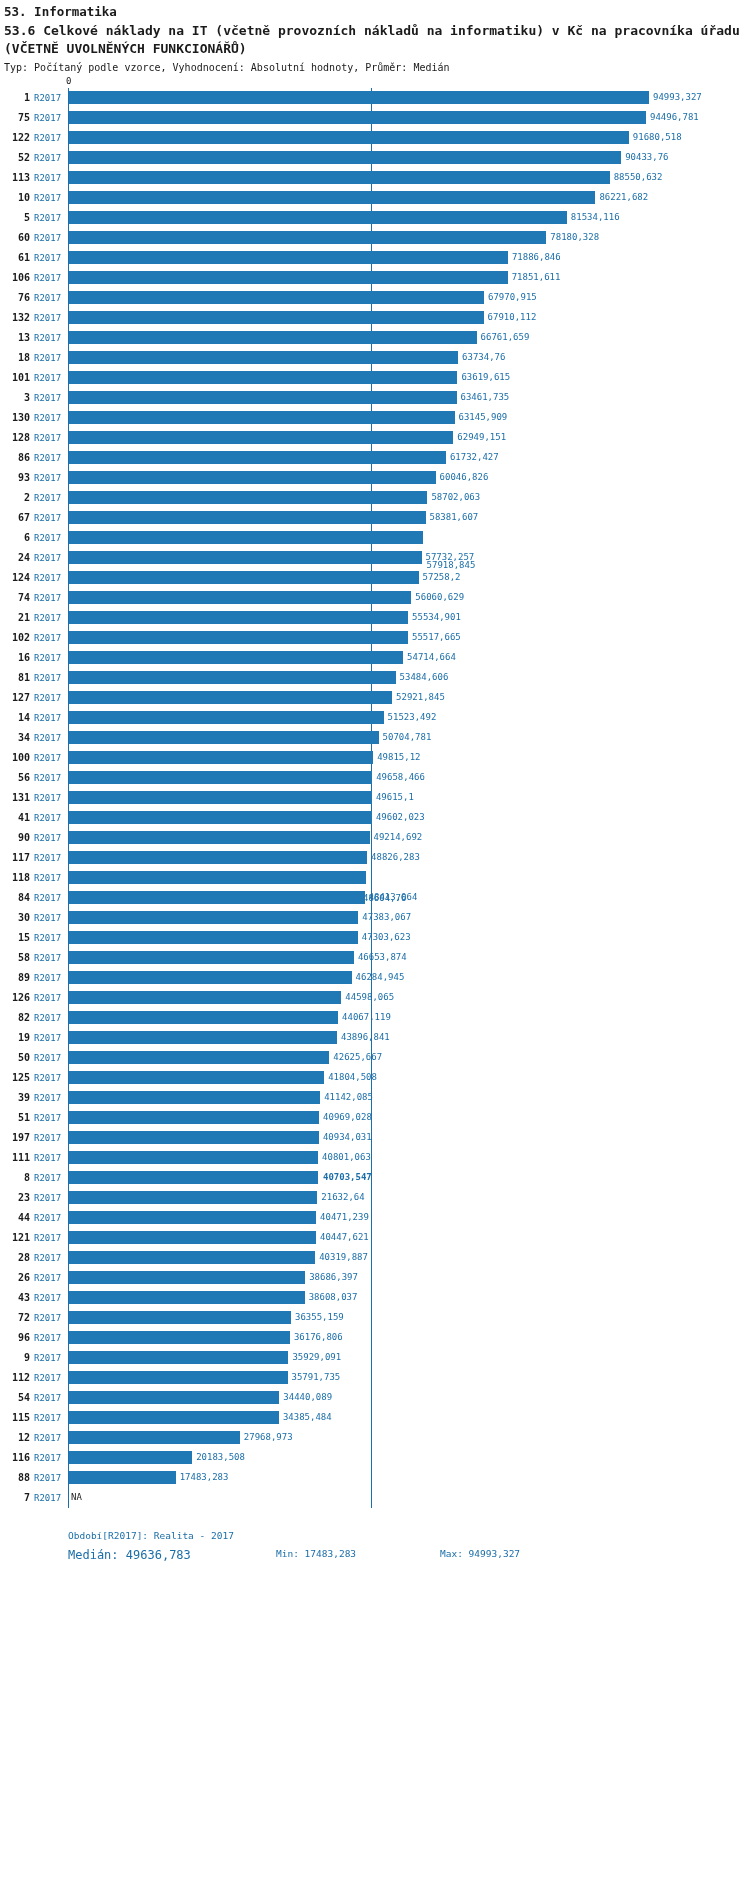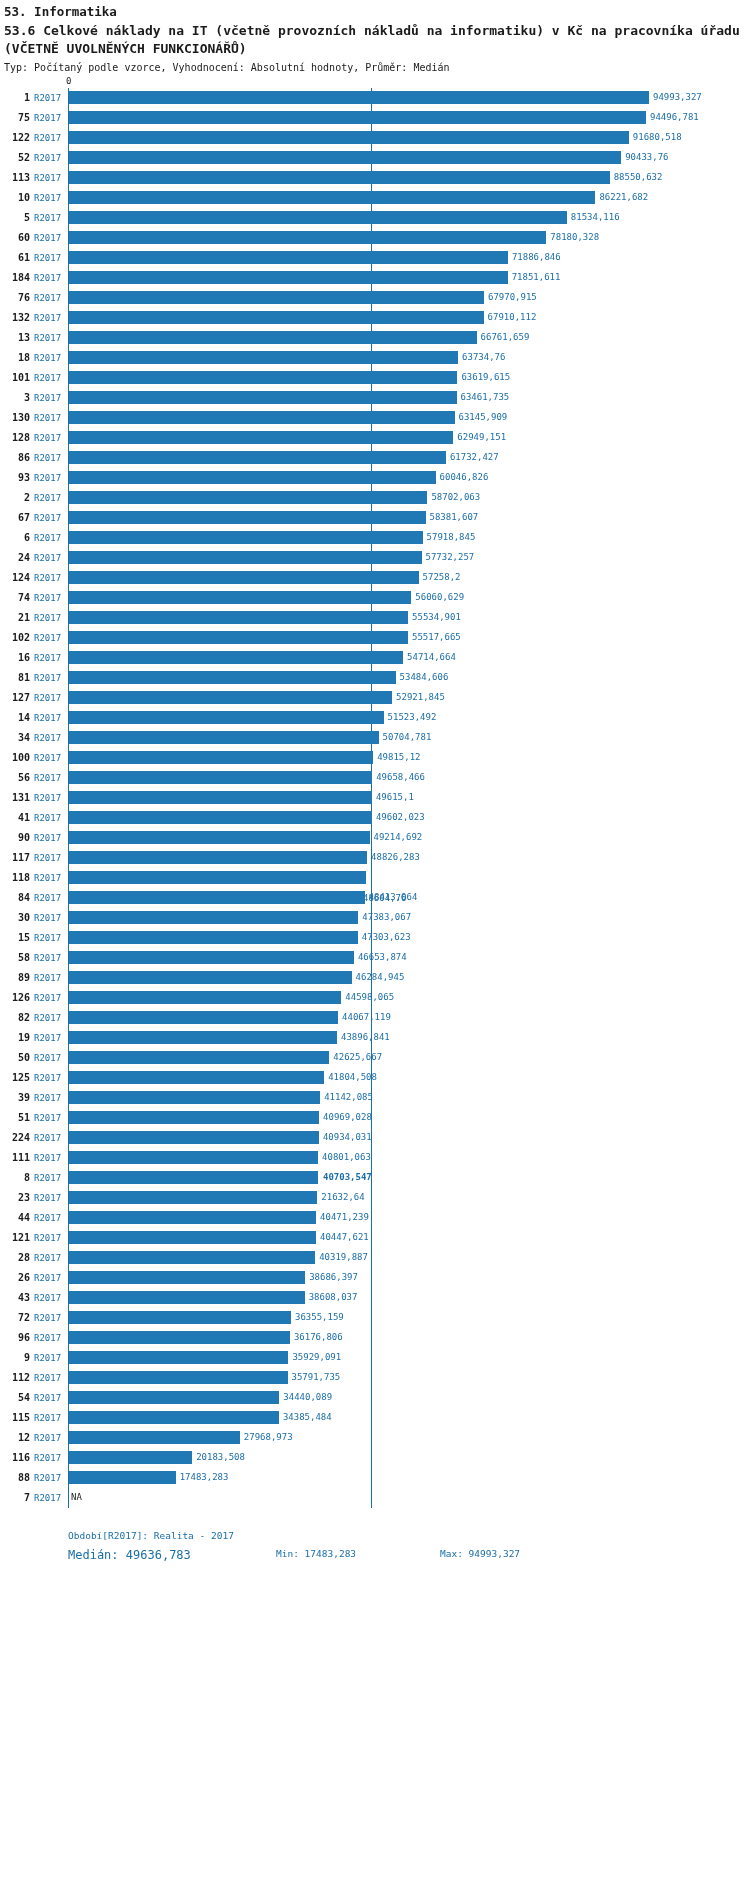--- a/index.html
+++ b/index.html
@@ -222,21 +222,21 @@
           <div class="bar" style="width: 477.3px; background: rgb(32, 121, 181);"></div>
           <div class="bar-label" style="left: 482.3px;">78180,328</div>
         </div>
         <div class="row" style="top: 160px;">
           <div class="cat-num" style="left: -66px;">61</div>
           <div class="cat-per" style="left: -34px;">R2017</div>
           <div class="bar" style="width: 438.9px; background: rgb(32, 121, 181);"></div>
           <div class="bar-label" style="left: 443.9px;">71886,846</div>
         </div>
         <div class="row" style="top: 180px;">
-          <div class="cat-num" style="left: -66px;">184</div>
+          <div class="cat-num" style="left: -66px;">106</div>
           <div class="cat-per" style="left: -34px;">R2017</div>
           <div class="bar" style="width: 438.7px; background: rgb(32, 121, 181);"></div>
           <div class="bar-label" style="left: 443.7px;">71851,611</div>
         </div>
         <div class="row" style="top: 200px;">
           <div class="cat-num" style="left: -66px;">76</div>
           <div class="cat-per" style="left: -34px;">R2017</div>
           <div class="bar" style="width: 415px; background: rgb(32, 121, 181);"></div>
           <div class="bar-label" style="left: 420px;">67970,915</div>
         </div>
@@ -303,21 +303,21 @@
         <div class="row" style="top: 420px;">
           <div class="cat-num" style="left: -66px;">67</div>
           <div class="cat-per" style="left: -34px;">R2017</div>
           <div class="bar" style="width: 356.5px; background: rgb(32, 121, 181);"></div>
           <div class="bar-label" style="left: 361.5px;">58381,607</div>
         </div>
         <div class="row" style="top: 440px;">
           <div class="cat-num" style="left: -66px;">6</div>
           <div class="cat-per" style="left: -34px;">R2017</div>
           <div class="bar" style="width: 353.6px; background: rgb(32, 121, 181);"></div>
-          <div class="bar-label" style="left: 358.6px;">57918,845</div>
+          <div class="bar-label" style="left: 358.6px; margin-top: 28px;">57918,845</div>
         </div>
         <div class="row" style="top: 460px;">
           <div class="cat-num" style="left: -66px;">24</div>
           <div class="cat-per" style="left: -34px;">R2017</div>
           <div class="bar" style="width: 352.5px; background: rgb(32, 121, 181);"></div>
           <div class="bar-label" style="left: 357.5px;">57732,257</div>
         </div>
         <div class="row" style="top: 480px;">
           <div class="cat-num" style="left: -66px;">124</div>
           <div class="cat-per" style="left: -34px;">R2017</div>
@@ -480,21 +480,21 @@
           <div class="bar" style="width: 251.2px; background: rgb(32, 121, 181);"></div>
           <div class="bar-label" style="left: 256.2px;">41142,085</div>
         </div>
         <div class="row" style="top: 1020px;">
           <div class="cat-num" style="left: -66px;">51</div>
           <div class="cat-per" style="left: -34px;">R2017</div>
           <div class="bar" style="width: 250.1px; background: rgb(32, 121, 181);"></div>
           <div class="bar-label" style="left: 255.1px;">40969,028</div>
         </div>
         <div class="row" style="top: 1040px;">
-          <div class="cat-num" style="left: -66px;">224</div>
+          <div class="cat-num" style="left: -66px;">197</div>
           <div class="cat-per" style="left: -34px;">R2017</div>
           <div class="bar" style="width: 249.9px; background: rgb(32, 121, 181);"></div>
           <div class="bar-label" style="left: 254.9px;">40934,031</div>
         </div>
         <div class="row" style="top: 1060px;">
           <div class="cat-num" style="left: -66px;">111</div>
           <div class="cat-per" style="left: -34px;">R2017</div>
           <div class="bar" style="width: 249.1px; background: rgb(32, 121, 181);"></div>
           <div class="bar-label" style="left: 254.1px;">40801,063</div>
         </div>

